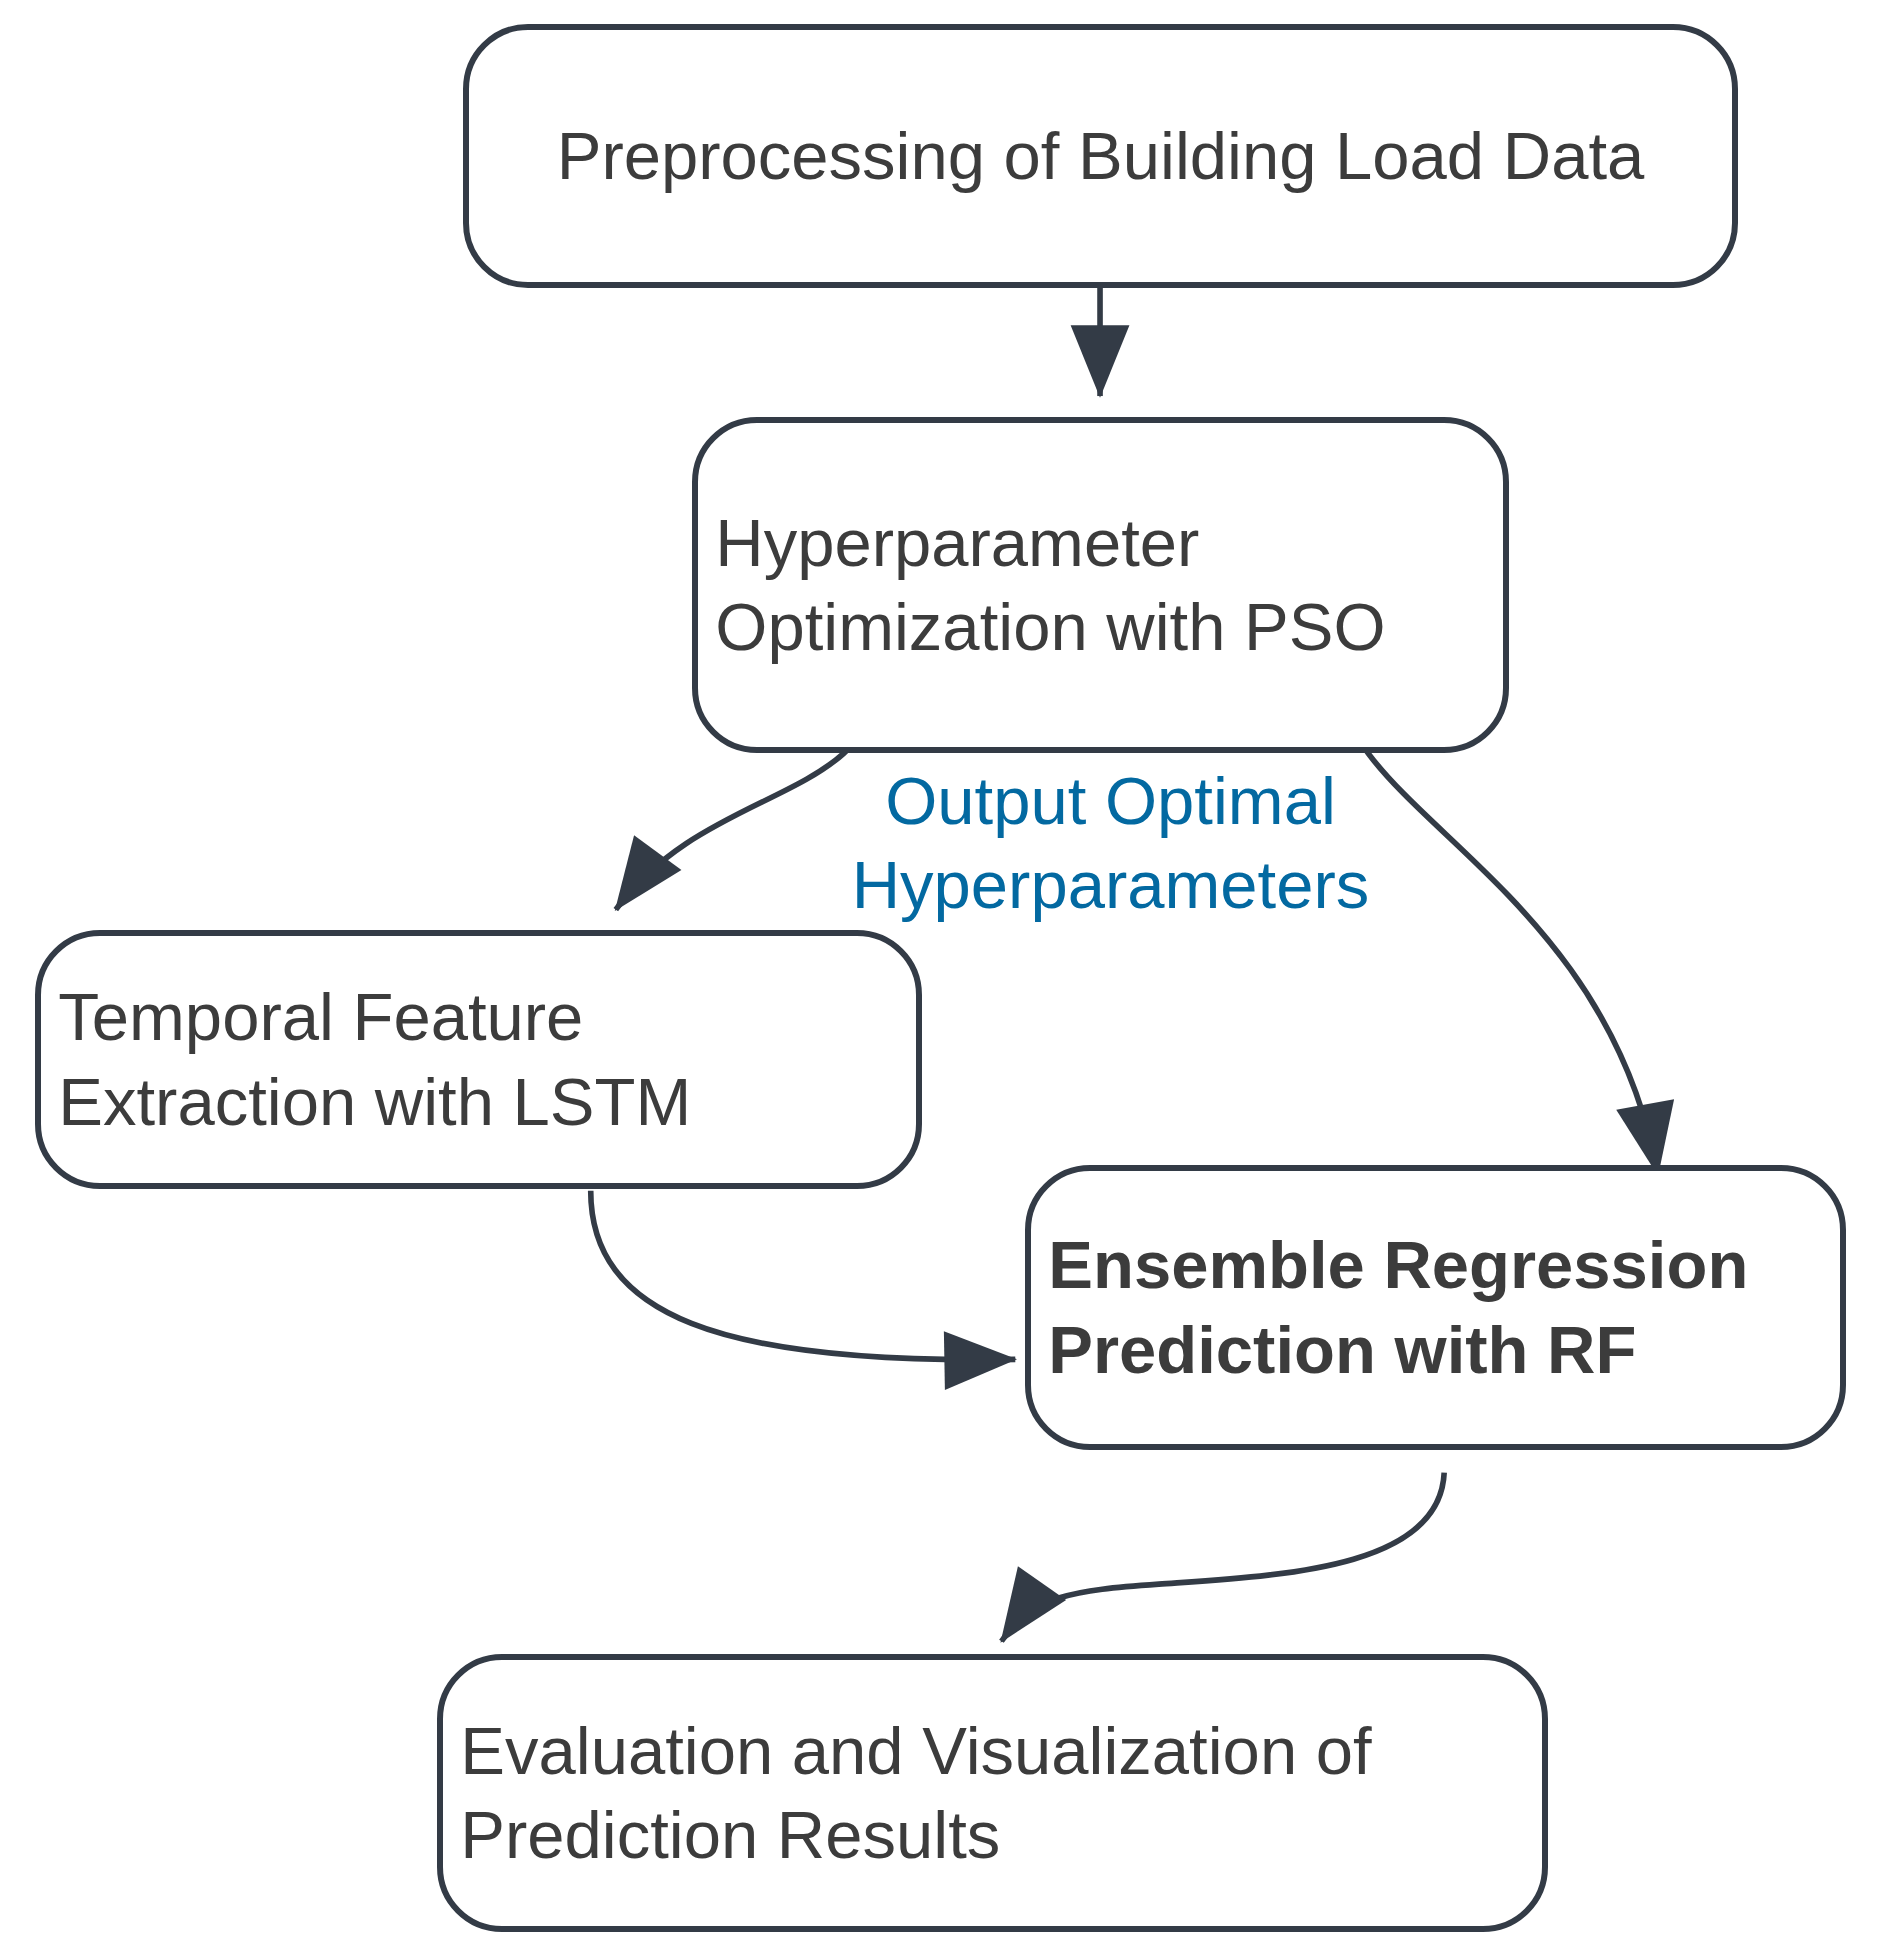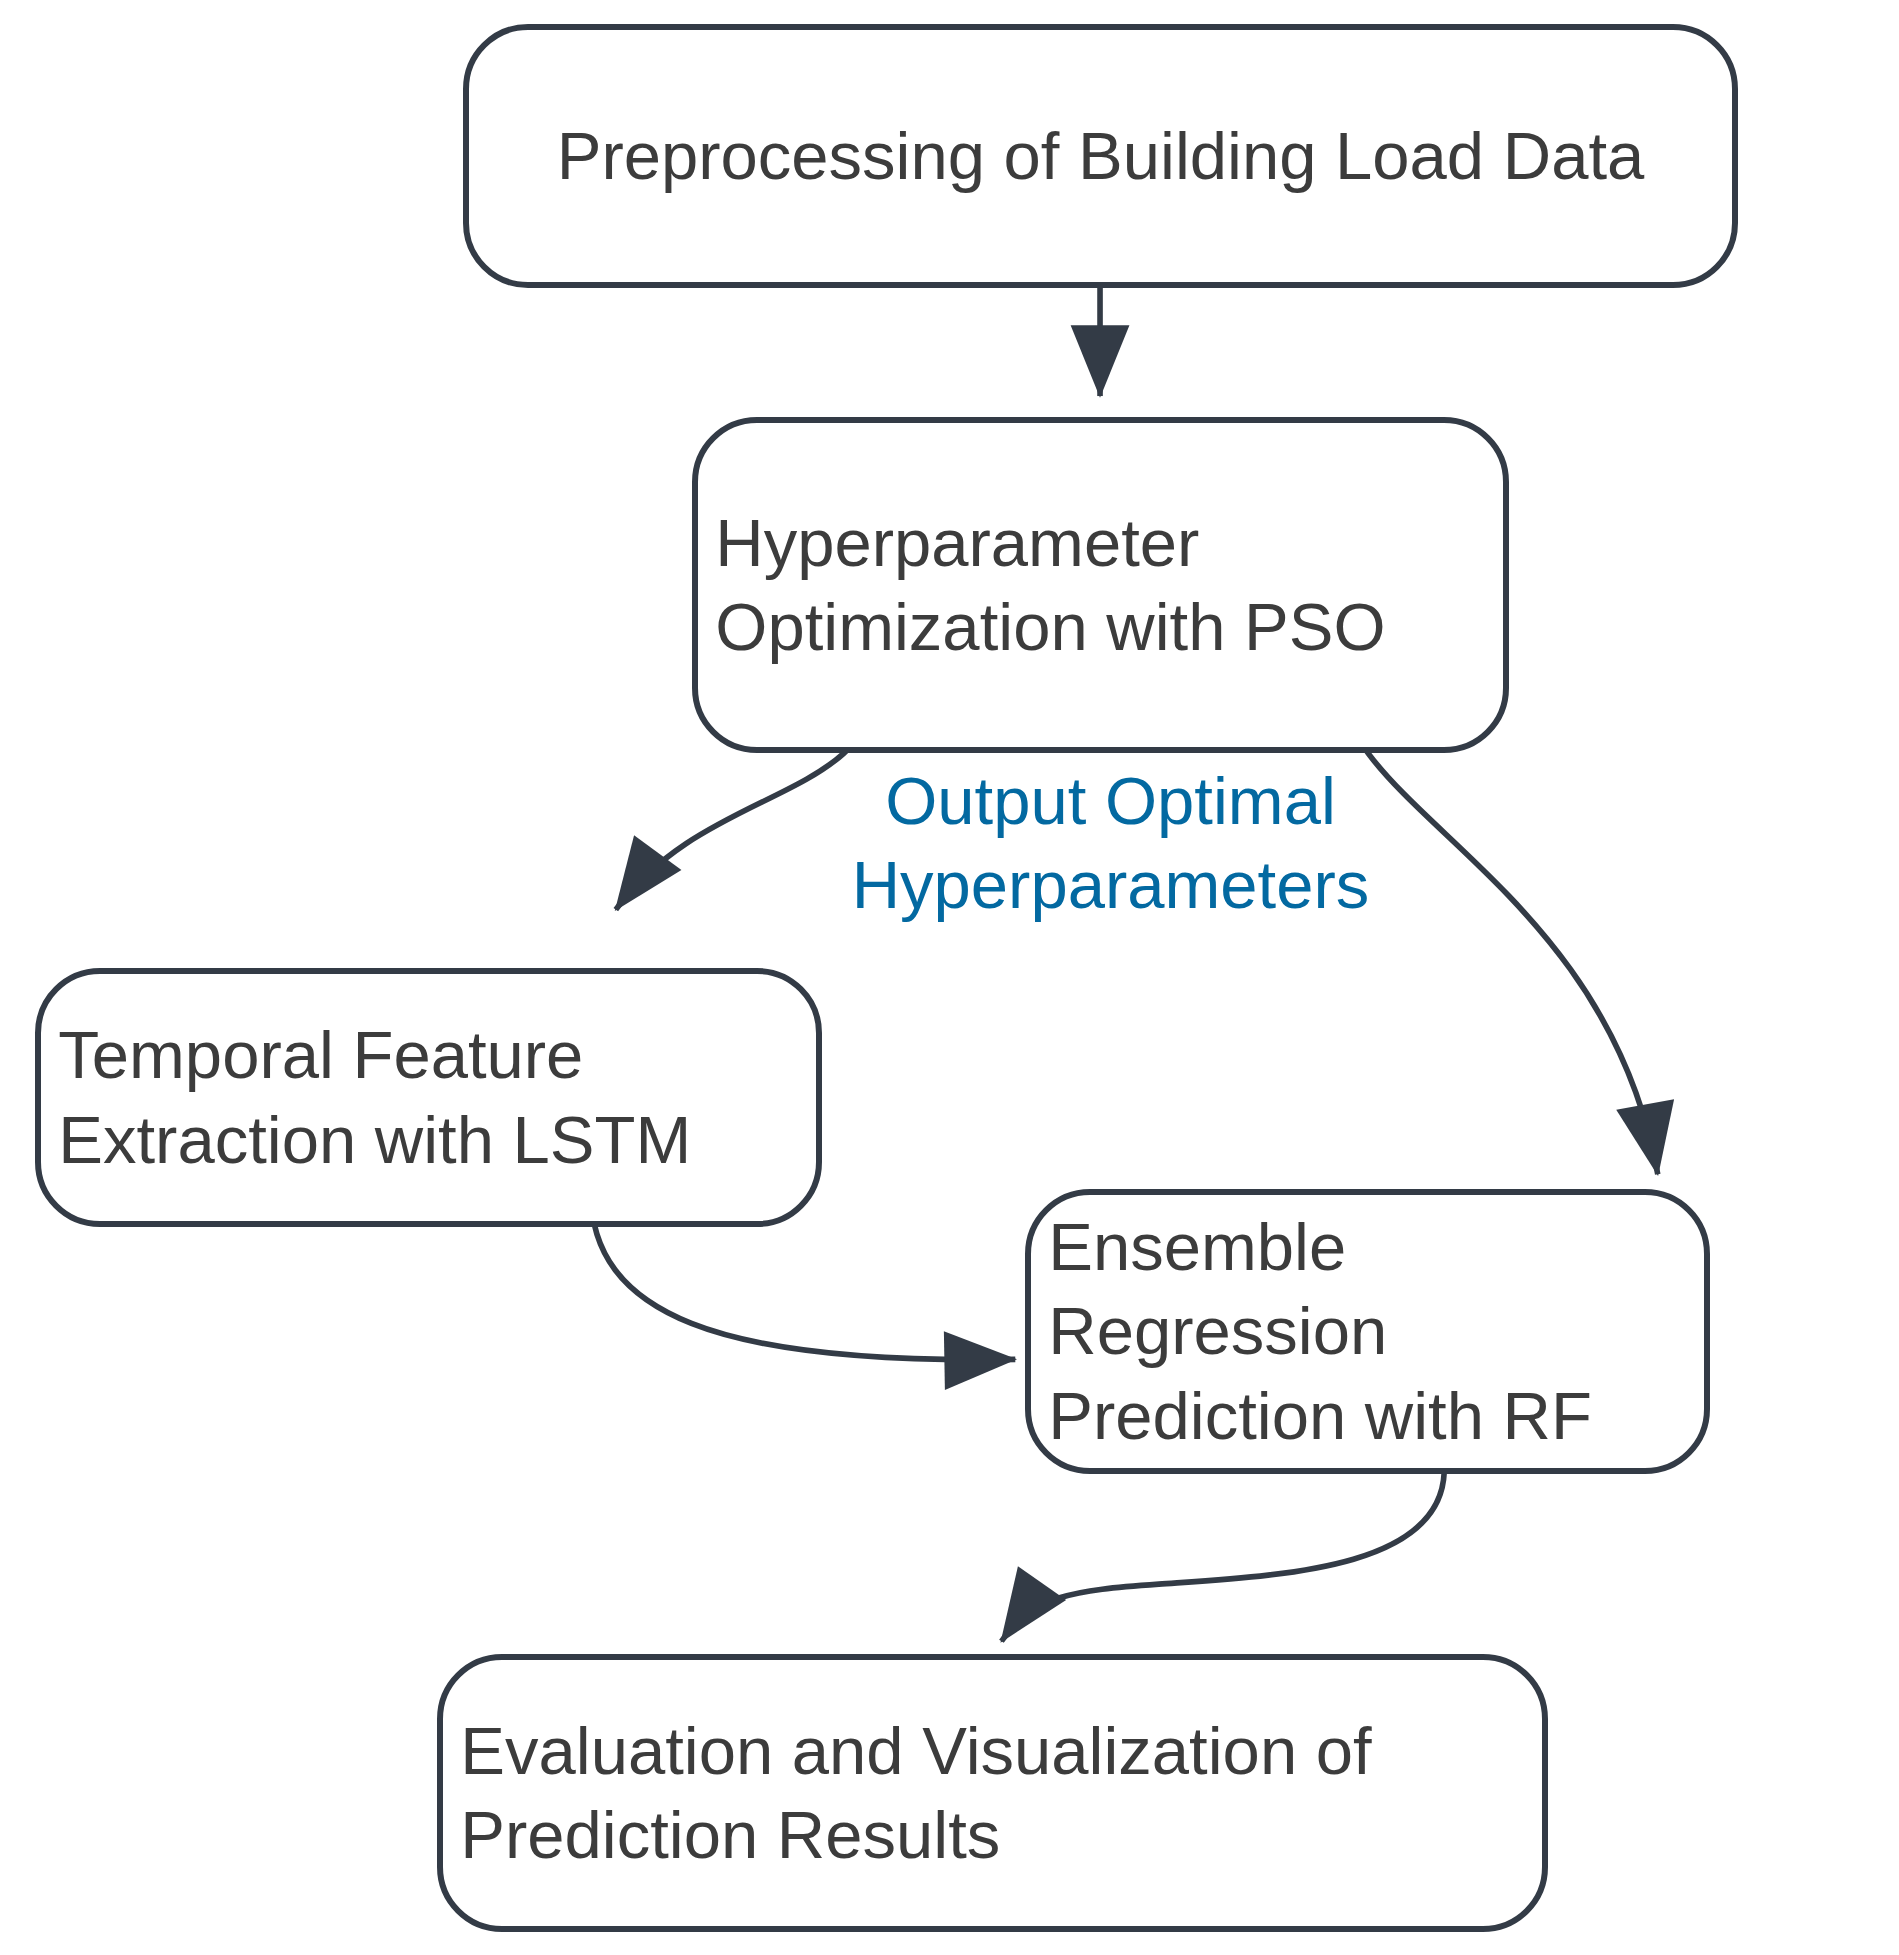--- a/index.html
+++ b/index.html
@@ -32,22 +32,22 @@
     justify-content: center;
     text-align: left;
     color: #3c3c3c;
     font-size: 67px;
     line-height: 1.26;
     padding: 8.6px 17.3px;
   }
   .node-label { display: block; }
   #node-preprocessing { left: 463px;  top: 24px;   width: 1275px; height: 264px; }
   #node-pso           { left: 692px;  top: 405px;  width: 817px;  height: 336px; margin-top: 12px; }
-  #node-lstm          { left: 35px;   top: 968px; width: 787px;  height: 259px; }
-  #node-rf            { left: 1025px; top: 1189px; width: 685px;  height: 285px; }
+  #node-lstm          { left: 35px;   top: 930px; width: 887px;  height: 259px; }
+  #node-rf            { left: 1025px; top: 1165px; width: 821px;  height: 285px; font-weight: bold; }
   #node-evaluation    { left: 437px;  top: 1654px; width: 1111px; height: 278px; }
   .edge-label {
     position: absolute;
     left: 834px;
     top: 759px;
     width: 553px;
     text-align: center;
     color: #0369a1;
     font-size: 67px;
     line-height: 1.26;

